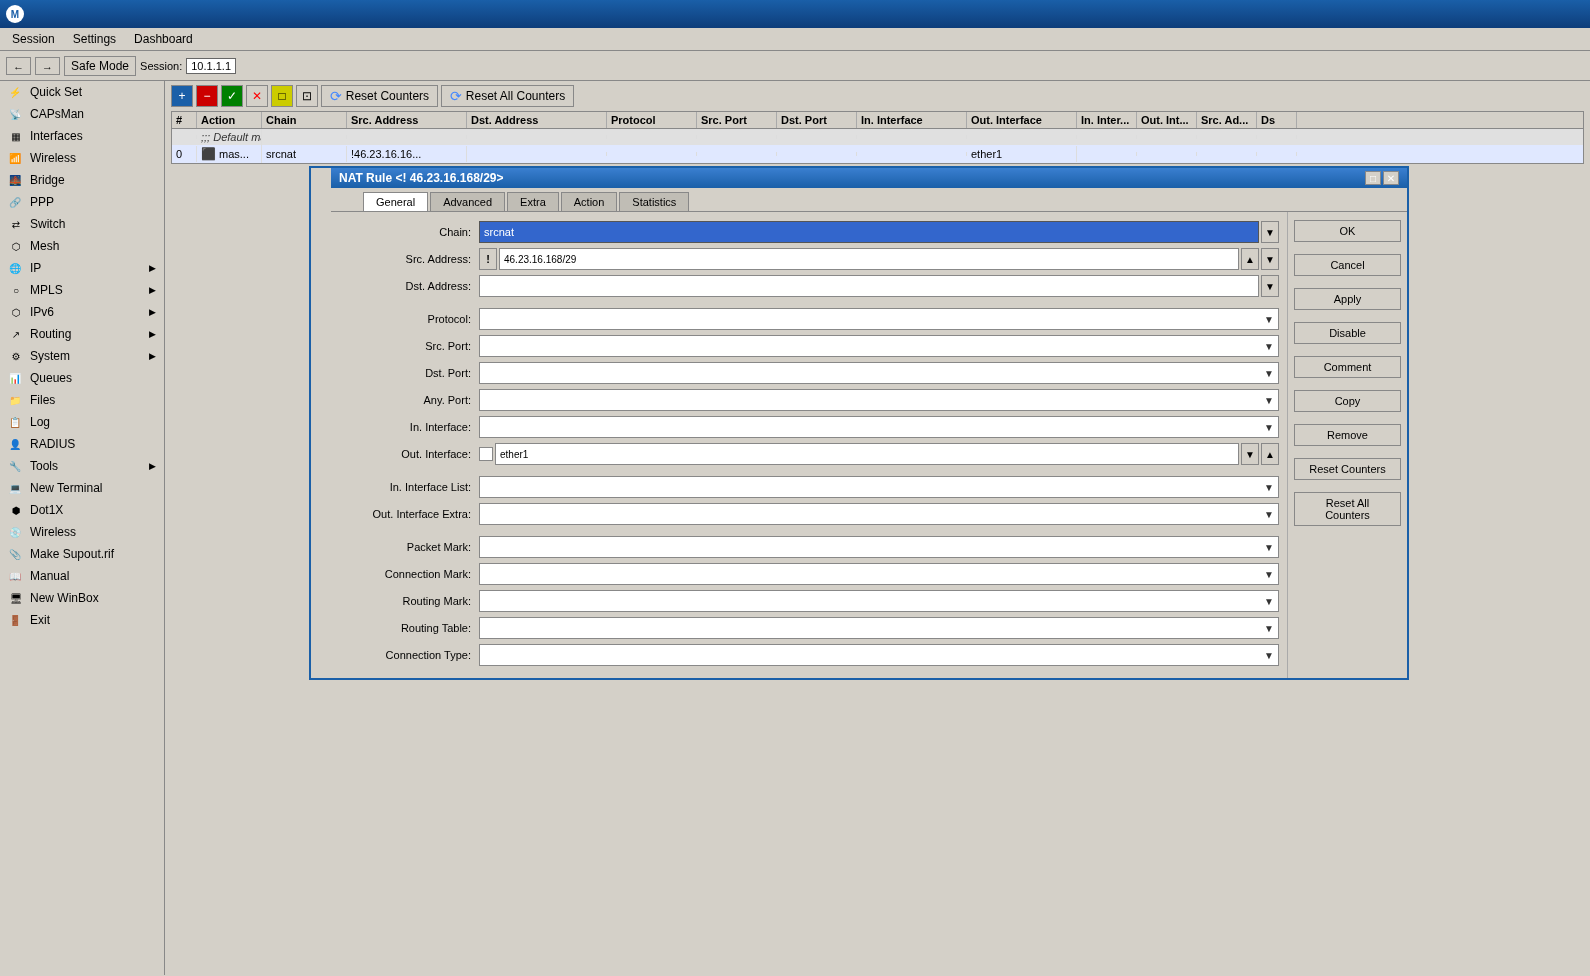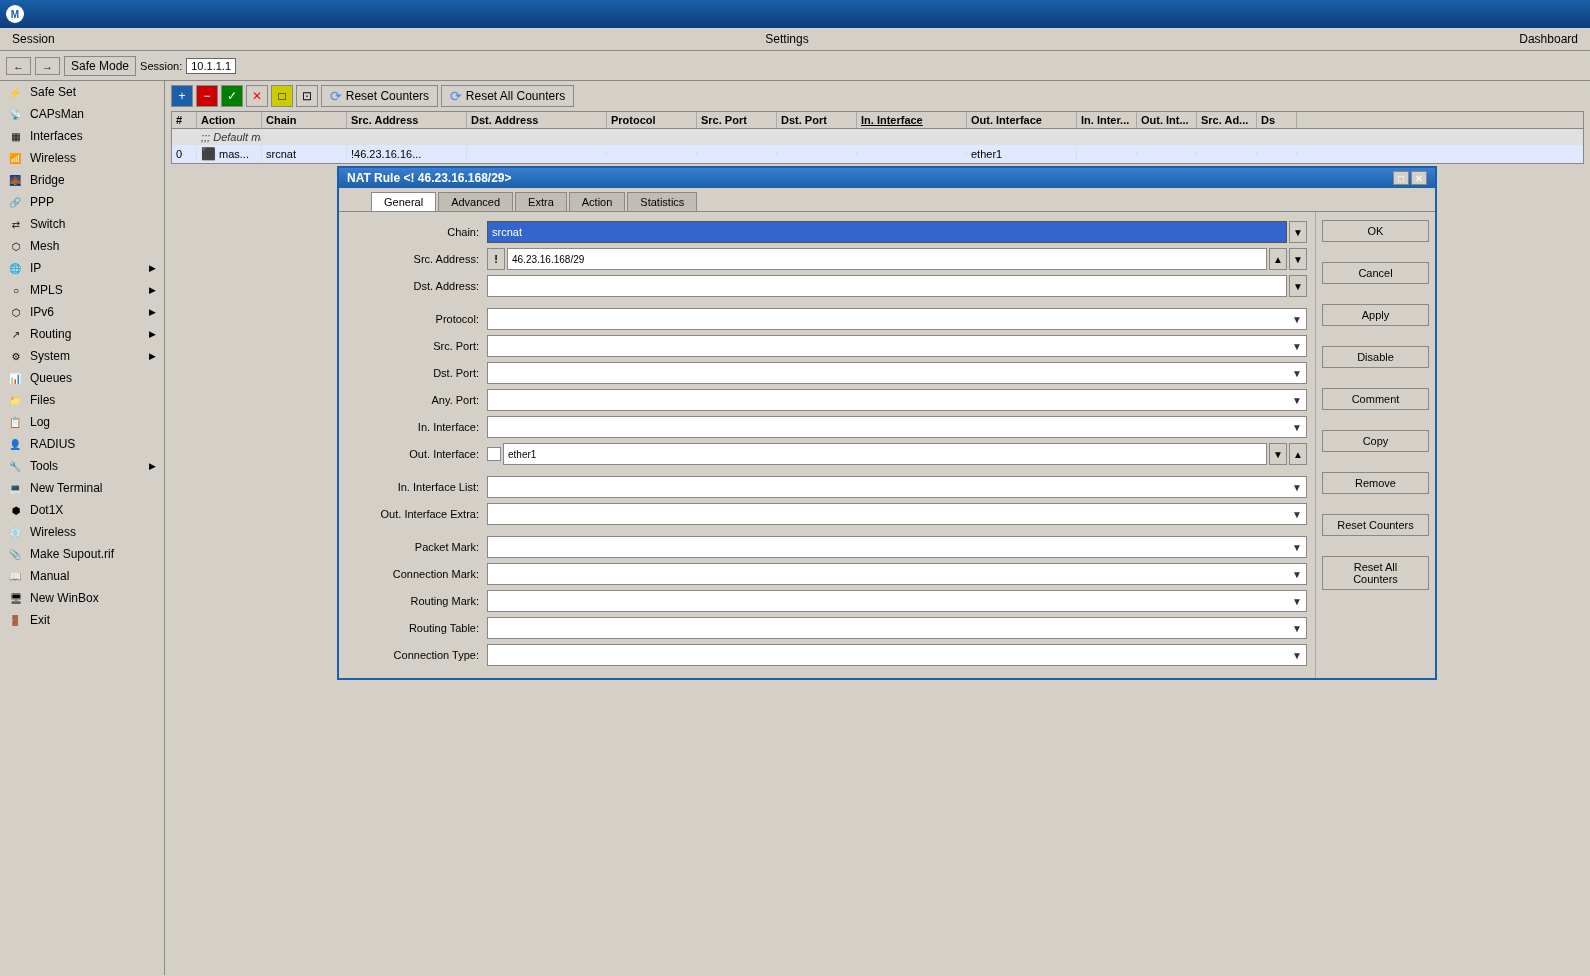--- a/index.html
+++ b/index.html
@@ -4,21 +4,21 @@
   <style>
     * { box-sizing: border-box; margin: 0; padding: 0; font-family: 'Segoe UI', Tahoma, Arial, sans-serif; font-size: 12px; }
     body { background: #d4d0c8; width: 1590px; height: 976px; overflow: hidden; }
 
     
     .title-bar { background: linear-gradient(to bottom, #1a5fa8, #0d3d7a); color: white; padding: 3px 6px; display: flex; align-items: center; gap: 8px; height: 28px; }
     .title-bar-icon { width: 18px; height: 18px; background: #fff; border-radius: 50%; display: flex; align-items: center; justify-content: center; color: #1a5fa8; font-weight: bold; font-size: 10px; }
     .title-bar-text { font-size: 12px; font-weight: normal; }
 
     
-    .menu-bar { background: #d4d0c8; padding: 2px 4px; display: flex; gap: 2px; border-bottom: 1px solid #888; justify-content: space-between; }
+    .menu-bar { background: #d4d0c8; padding: 2px 4px; display: flex; gap: 2px; border-bottom: 1px solid #888; }
     .menu-item { padding: 2px 8px; cursor: pointer; }
 
     
     .toolbar { background: #d4d0c8; padding: 3px 6px; display: flex; align-items: center; gap: 4px; border-bottom: 1px solid #888; height: 30px; }
     .toolbar-btn { background: #d4d0c8; border: 1px solid #888; padding: 2px 6px; cursor: pointer; font-size: 11px; }
     .session-label { font-size: 11px; }
     .session-value { background: white; border: 1px solid #666; padding: 1px 4px; font-size: 11px; }
 
     
     .main-layout { display: flex; height: calc(976px - 28px - 24px - 30px); }
@@ -59,43 +59,43 @@
     .fw-table-row .col { padding: 2px 4px; border-right: 1px solid #ddd; font-size: 11px; overflow: hidden; white-space: nowrap; }
     .fw-table-row.group { background: #e0e0e0; font-style: italic; }
     .col-hash { width: 25px; flex-shrink: 0; }
     .col-action { width: 65px; flex-shrink: 0; }
     .col-chain { width: 85px; flex-shrink: 0; }
     .col-src { width: 120px; flex-shrink: 0; }
     .col-dst { width: 140px; flex-shrink: 0; }
     .col-proto { width: 90px; flex-shrink: 0; }
     .col-sport { width: 80px; flex-shrink: 0; }
     .col-dport { width: 80px; flex-shrink: 0; }
-    .col-in { width: 110px; flex-shrink: 0; text-decoration: underline; }
+    .col-in { width: 110px; flex-shrink: 0; }
     .col-out { width: 110px; flex-shrink: 0; }
     .col-inter { width: 60px; flex-shrink: 0; }
     .col-outint { width: 60px; flex-shrink: 0; }
     .col-srcad { width: 60px; flex-shrink: 0; }
     .col-ds { width: 40px; flex-shrink: 0; }
 
     
-    .nat-dialog { position: absolute; top: 85px; left: 172px; width: 1100px; background: #d4d0c8; border: 2px solid #1a5fa8; z-index: 100; display: flex; flex-direction: column; }
+    .nat-dialog { position: absolute; top: 85px; left: 144px; width: 1100px; background: #d4d0c8; border: 2px solid #1a5fa8; z-index: 100; display: flex; flex-direction: column; padding-left: 20px; }
     .nat-dialog-title { background: linear-gradient(to bottom, #3a7fd0, #1a5fa8); color: white; padding: 3px 8px; display: flex; align-items: center; justify-content: space-between; }
     .nat-dialog-title-text { font-size: 12px; font-weight: bold; }
     .nat-dialog-controls { display: flex; gap: 2px; }
     .nat-ctrl-btn { width: 16px; height: 14px; background: #d4d0c8; border: 1px solid #888; display: flex; align-items: center; justify-content: center; cursor: pointer; font-size: 10px; }
 
     
     .dialog-tab-bar { background: #d4d0c8; padding: 4px 4px 0; display: flex; gap: 2px; border-bottom: 1px solid #888; }
     .dialog-tab { padding: 3px 12px; background: #c0bdb5; border: 1px solid #888; border-bottom: none; cursor: pointer; font-size: 11px; }
     .dialog-tab.active { background: white; margin-left: 28px; }
 
     
     .dialog-body { display: flex; height: calc(100% - 56px); }
     .dialog-form { flex: 1; padding: 8px; overflow-y: auto; background: #d4d0c8; }
-    .dialog-buttons { width: 120px; padding: 8px 6px; display: flex; flex-direction: column; gap: 20px; background: #d4d0c8; border-left: 1px solid #aaa; }
+    .dialog-buttons { width: 120px; padding: 8px 6px; display: flex; flex-direction: column; gap: 12px; background: #d4d0c8; border-left: 1px solid #aaa; }
     .dialog-btn { width: 100%; padding: 4px 8px; background: #d4d0c8; border: 1px solid #888; cursor: pointer; font-size: 11px; text-align: center; }
 
     
     .form-row { display: flex; align-items: center; margin-bottom: 3px; min-height: 24px; }
     .form-label { width: 140px; text-align: right; padding-right: 8px; font-size: 11px; flex-shrink: 0; }
     .form-input-container { flex: 1; display: flex; align-items: center; gap: 2px; }
     .form-input-btn { width: 18px; height: 22px; background: #d4d0c8; border: 1px solid #888; display: flex; align-items: center; justify-content: center; cursor: pointer; font-size: 10px; }
     .form-input-wide { flex: 1; height: 22px; border: 1px solid #888; background: white; font-size: 10px; padding: 0 4px; }
     .form-dropdown { height: 22px; border: 1px solid #888; background: white; font-size: 11px; padding: 0 4px; flex: 1; display: flex; align-items: center; justify-content: space-between; cursor: pointer; }
     .dropdown-arrow { font-size: 10px; color: #333; }
@@ -129,21 +129,21 @@
   </button>
   <span class="session-label">Session:</span>
   <span class="session-value">10.1.1.1</span>
 </div>
 
 <div class="main-layout">
 
   <div class="sidebar">
     <div class="sidebar-item">
       <span class="sidebar-icon">⚡</span>
-      <span>Safe Set</span>
+      <span>Quick Set</span>
     </div>
     <div class="sidebar-item">
       <span class="sidebar-icon">📡</span>
       <span>CAPsMan</span>
     </div>
     <div class="sidebar-item">
       <span class="sidebar-icon">▦</span>
       <span>Interfaces</span>
     </div>
     <div class="sidebar-item">

